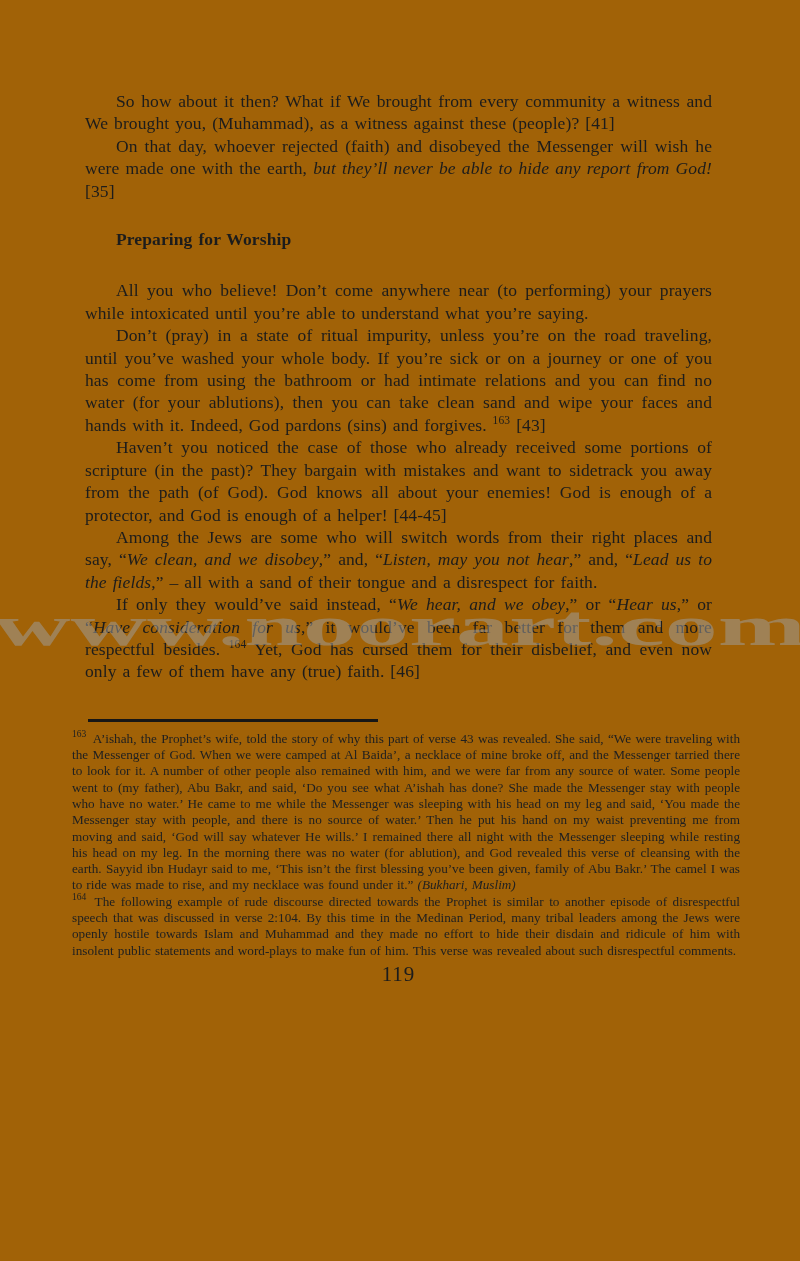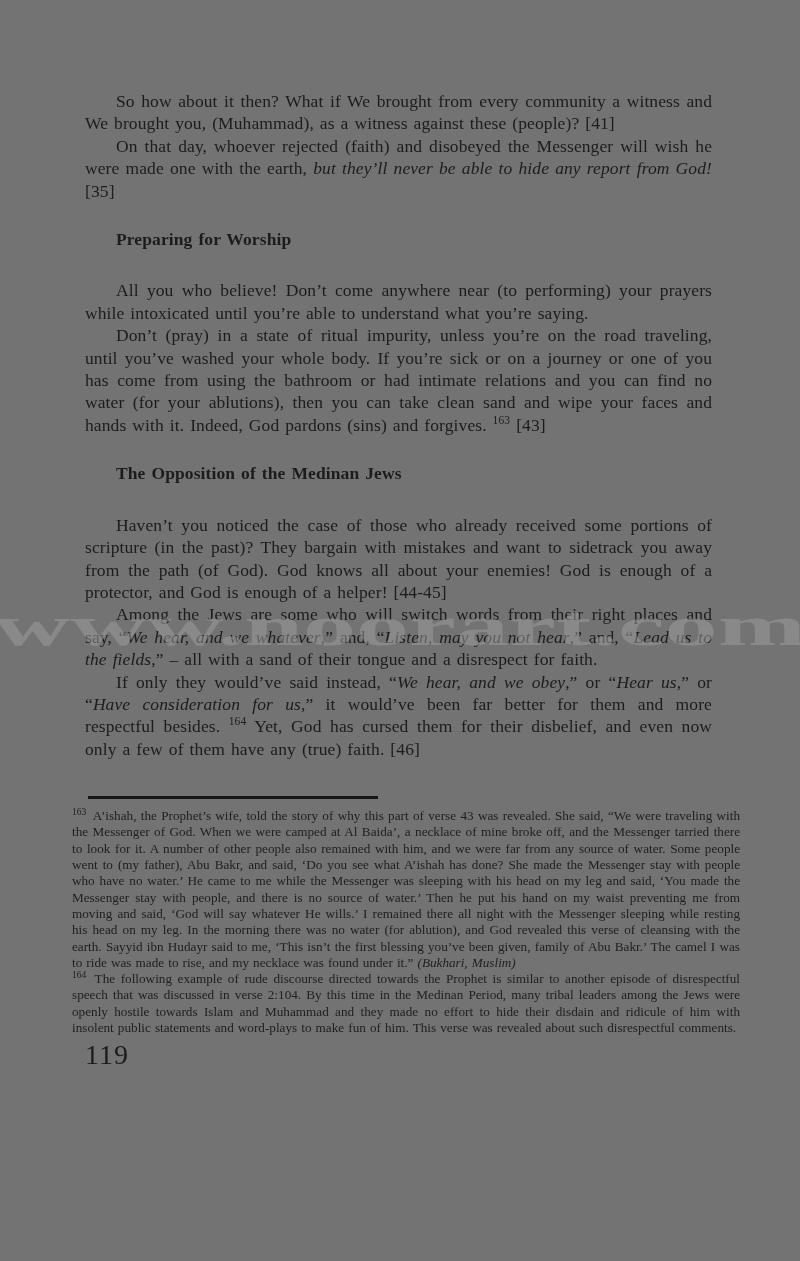--- a/index.html
+++ b/index.html
@@ -1,20 +1,20 @@
 <!DOCTYPE html>
 <html><head>
 <meta charset="utf-8">
 <style>
   * { margin:0; padding:0; box-sizing:border-box; }
   html,body { width:800px; height:1261px; }
   body { background:#f7f7f5; font-family:"Liberation Serif", serif; }
   .page {
     position:relative; width:800px; height:1261px; overflow:hidden;
-    background:#737373; color:#1c1c1c;
+    background:#a16207; color:#1c1c1c;
     padding:90px 88px 0 85px;
   }
   .body-text p {
     font-size:17.5px; line-height:22.4px; text-align:justify;
     text-indent:31px; letter-spacing:0.1px; word-spacing:1.5px;
   }
   .sect-heading {
     font-size:19.5px; font-weight:bold; letter-spacing:0.2px;
     margin:26px 0 29px 0; line-height:24px; text-indent:0;
   }
@@ -23,21 +23,21 @@
     width:290px; height:0; border-top:3.5px solid #161616;
     margin:36px 0 9px 3px;
   }
   .footnotes {
     margin-left:-13px; margin-right:-28px;
     font-size:13.2px; line-height:16.3px; text-align:justify;
     color:#202020; word-spacing:0.8px;
   }
   .footnotes p { text-indent:0; }
   .footnotes sup.fn-marker { font-size:9.5px; line-height:0; vertical-align:super; margin-right:3px; }
-  .page-number { text-align:left; font-size:28px; margin-top:3px; letter-spacing:1px; }
+  .page-number { text-align:center; font-size:21px; margin-top:3px; letter-spacing:1px; }
   .watermark {
     position:absolute; left:0; top:597px; width:800px; height:72px;
     pointer-events:none; z-index:5;
   }
   i { font-style:italic; }
 </style>
 </head>
 <body>
 
 <div class="page">
@@ -47,25 +47,24 @@
     <p><span>So how about it then?  What if We brought from every community a witness and We brought you, (Muhammad), as a witness against these (people)?  [41]</span></p>
 
     <p><span>On that day, whoever rejected (faith) and disobeyed the Messenger will wish he were made one with the earth, </span><i>but they’ll never be able to hide any report from God!</i><span>  [35]</span></p>
 
     <p class="sect-heading">Preparing for Worship</p>
 
     <p><span>All you who believe!  Don’t come anywhere near (to performing) your prayers while intoxicated until you’re able to understand what you’re saying.</span></p>
 
     <p><span>Don’t (pray) in a state of ritual impurity, unless you’re on the road traveling, until you’ve washed your whole body.  If you’re sick or on a journey or one of you has come from using the bathroom or had intimate relations and you can find no water (for your ablutions), then you can take clean sand and wipe your faces and hands with it. Indeed, God pardons (sins) and forgives. </span><sup class="fn-ref">163</sup><span> [43]</span></p>
 
-    <p class="sect-heading">The Opposition of the Medinan Jews</p>
 
     <p><span>Haven’t you noticed the case of those who already received some portions of scripture (in the past)?  They bargain with mistakes and want to sidetrack you away from the path (of God).  God knows all about your enemies!  God is enough of a protector, and God is enough of a helper!  [44-45]</span></p>
 
-    <p><span>Among the Jews are some who will switch words from their right places and say, “</span><i>We hear, and we whatever</i><span>,” and, “</span><i>Listen, may you not hear</i><span>,” and, “</span><i>Lead us to the fields</i><span>,” – all with a sand of their tongue and a disrespect for faith.</span></p>
+    <p><span>Among the Jews are some who will switch words from their right places and say, “</span><i>We clean, and we disobey</i><span>,” and, “</span><i>Listen, may you not hear</i><span>,” and, “</span><i>Lead us to the fields</i><span>,” – all with a sand of their tongue and a disrespect for faith.</span></p>
 
     <p><span>If only they would’ve said instead, “</span><i>We hear, and we obey</i><span>,” or “</span><i>Hear us</i><span>,” or “</span><i>Have consideration for us</i><span>,” it would’ve been far better for them and more respectful besides. </span><sup class="fn-ref">164</sup><span> Yet, God has cursed them for their disbelief, and even now only a few of them have any (true) faith.  [46]</span></p>
 
 
   </div>
 
   <div class="footnote-rule"></div>
 
   <div class="footnotes">
     <p><sup class="fn-marker">163</sup><span> A’ishah, the Prophet’s wife, told the story of why this part of verse 43 was revealed.  She said, “We were traveling with the Messenger of God.  When we were camped at Al Baida’, a necklace of mine broke off, and the Messenger tarried there to look for it.  A number of other people also remained with him, and we were far from any source of water.  Some people went to (my father), Abu Bakr, and said, ‘Do you see what A’ishah has done?  She made the Messenger stay with people who have no water.’  He came to me while the Messenger was sleeping with his head on my leg and said, ‘You made the Messenger stay with people, and there is no source of water.’  Then he put his hand on my waist preventing me from moving and said, ‘God will say whatever He wills.’  I remained there all night with the Messenger sleeping while resting his head on my leg.  In the morning there was no water (for ablution), and God revealed this verse of cleansing with the earth.  Sayyid ibn Hudayr said to me, ‘This isn’t the first blessing you’ve been given, family of Abu Bakr.’  The camel I was to ride was made to rise, and my necklace was found under it.”  </span><i>(Bukhari, Muslim)</i></p>

